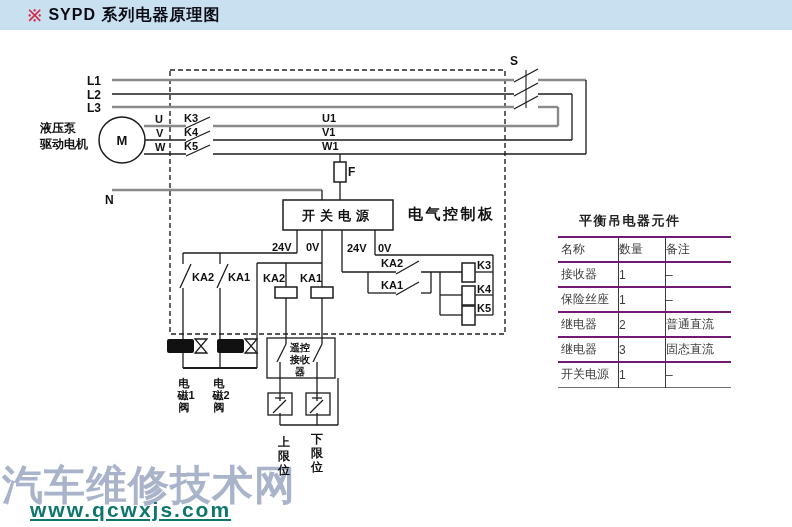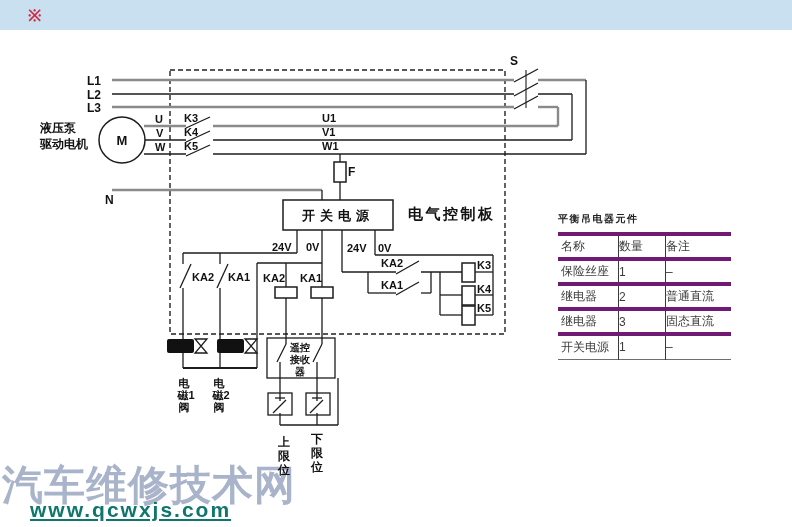--- a/index.html
+++ b/index.html
@@ -24,38 +24,39 @@
   .t11{font-size:11px;} .t12{font-size:12px;} .t13{font-size:13px;} .t10{font-size:10px;}
   .wire-g{stroke:#8a8a8a;stroke-width:2.4;fill:none;}
   .wire-b{stroke:#1c1c1c;stroke-width:1.3;fill:none;}
   .wire-b2{stroke:#1c1c1c;stroke-width:2.2;fill:none;}
   .boxline{stroke:#1c1c1c;stroke-width:1.5;fill:#fff;}
   .boxnone{stroke:#1c1c1c;stroke-width:1.3;fill:none;}
   .dashbox{stroke:#222;stroke-width:1.4;fill:none;stroke-dasharray:5 3;}
 
   
   .comp{position:absolute;left:558px;top:212px;width:180px;}
-  .comp .comp-title{font-size:10px;font-weight:bold;color:#222;letter-spacing:1.5px;margin-left:0;}
+  .comp .comp-title{font-size:13px;font-weight:bold;color:#222;letter-spacing:1.5px;margin-left:21px;}
   table.comp-table{border-collapse:collapse;margin-top:6px;table-layout:fixed;width:168px;
                    font-size:12px;color:#3c3c3c;}
   table.comp-table tr{height:25px;}
   table.comp-table td,table.comp-table th{padding:0;font-weight:normal;}
   table.comp-table .c1{width:57px;text-align:left;padding-left:3px;}
   table.comp-table .c2{width:46px;border-left:1px solid #3a3a3a;}
   table.comp-table .c3{width:65px;border-left:1px solid #3a3a3a;}
-  table.comp-table tr{border-top:4px solid #701a75;}
+  table.comp-table tr{border-top:2px solid #701a75;}
   table.comp-table tr:last-child{border-bottom:1px solid #6f6f6f;}
 </style>
 </head>
 <body>
 
 <div id="stage">
 
   <div class="titlebar">
     <span class="marker">※</span>
+    <span class="titletext">SYPD 系列电器原理图</span>
   </div>
 
   <div class="wm-text">汽车维修技术网</div>
   <div class="wm-url">www.qcwxjs.com</div>
 
   <svg class="schem" width="792" height="527" viewBox="0 0 792 527">
 
     <rect class="dashbox" x="170" y="70" width="335" height="264"></rect>
 
     <g class="wire-g">
@@ -247,20 +248,25 @@
   <div class="comp">
     <div class="comp-title">平衡吊电器元件</div>
     <table class="comp-table">
       <tbody>
         <tr>
           <td class="c1">名称</td>
           <td class="c2">数量</td>
           <td class="c3">备注</td>
         </tr>
         <tr>
+          <td class="c1">接收器</td>
+          <td class="c2">1</td>
+          <td class="c3">–</td>
+        </tr>
+        <tr>
           <td class="c1">保险丝座</td>
           <td class="c2">1</td>
           <td class="c3">–</td>
         </tr>
         <tr>
           <td class="c1">继电器</td>
           <td class="c2">2</td>
           <td class="c3">普通直流</td>
         </tr>
         <tr>

